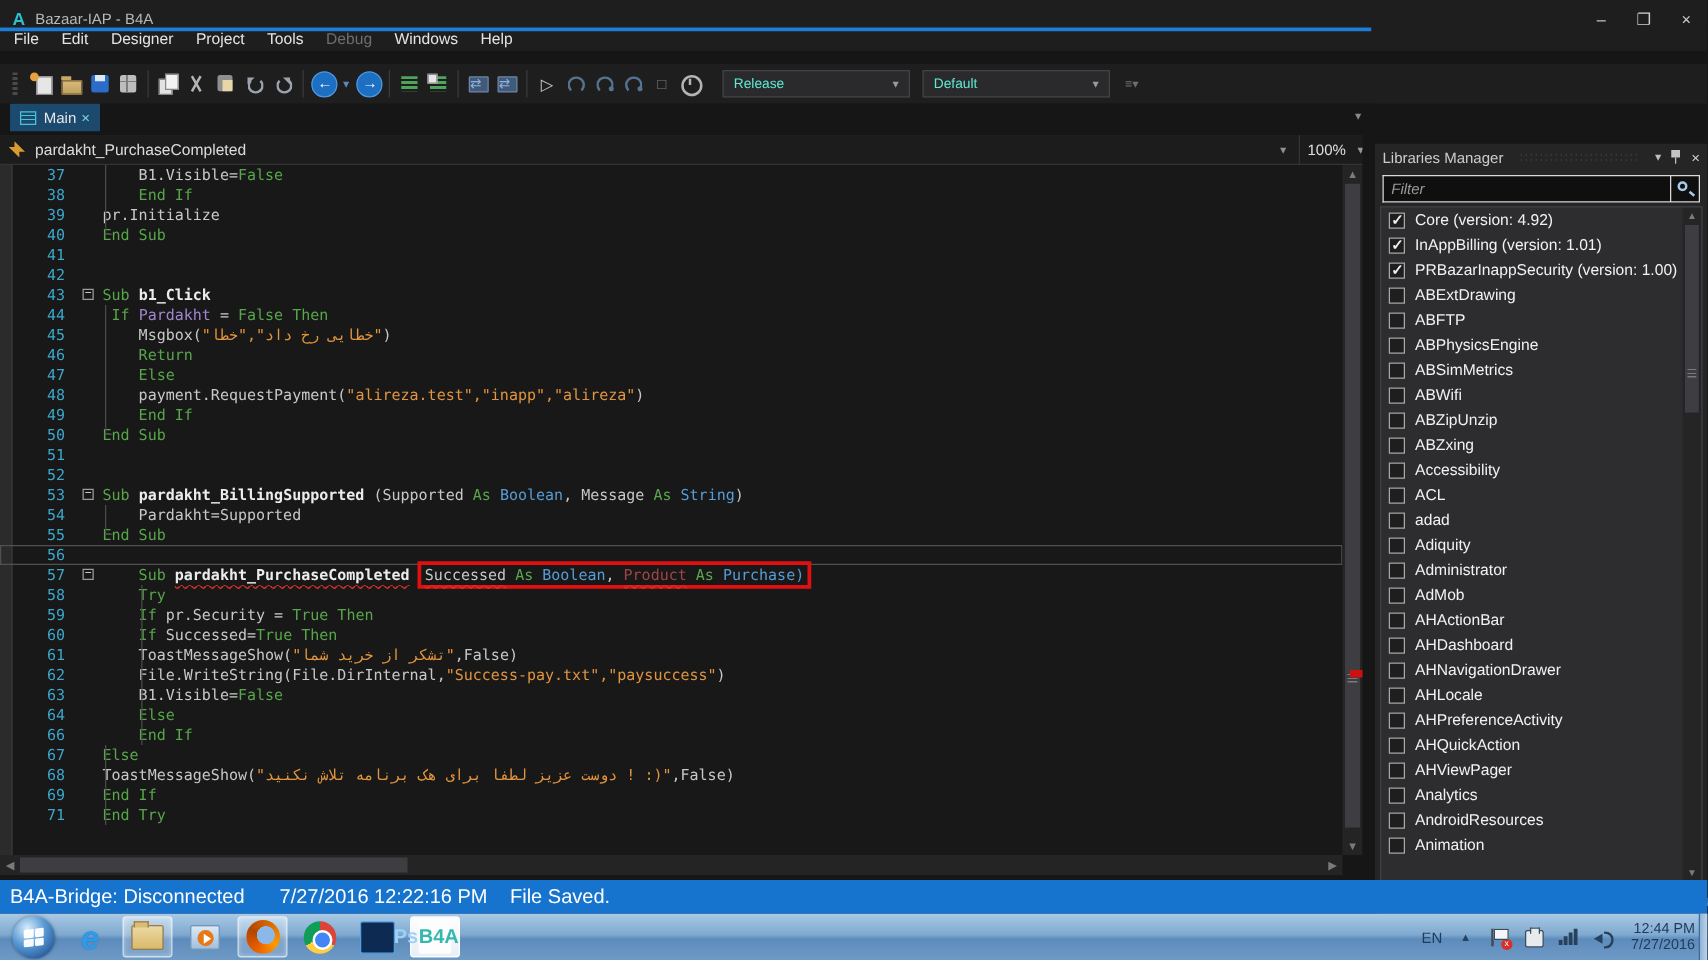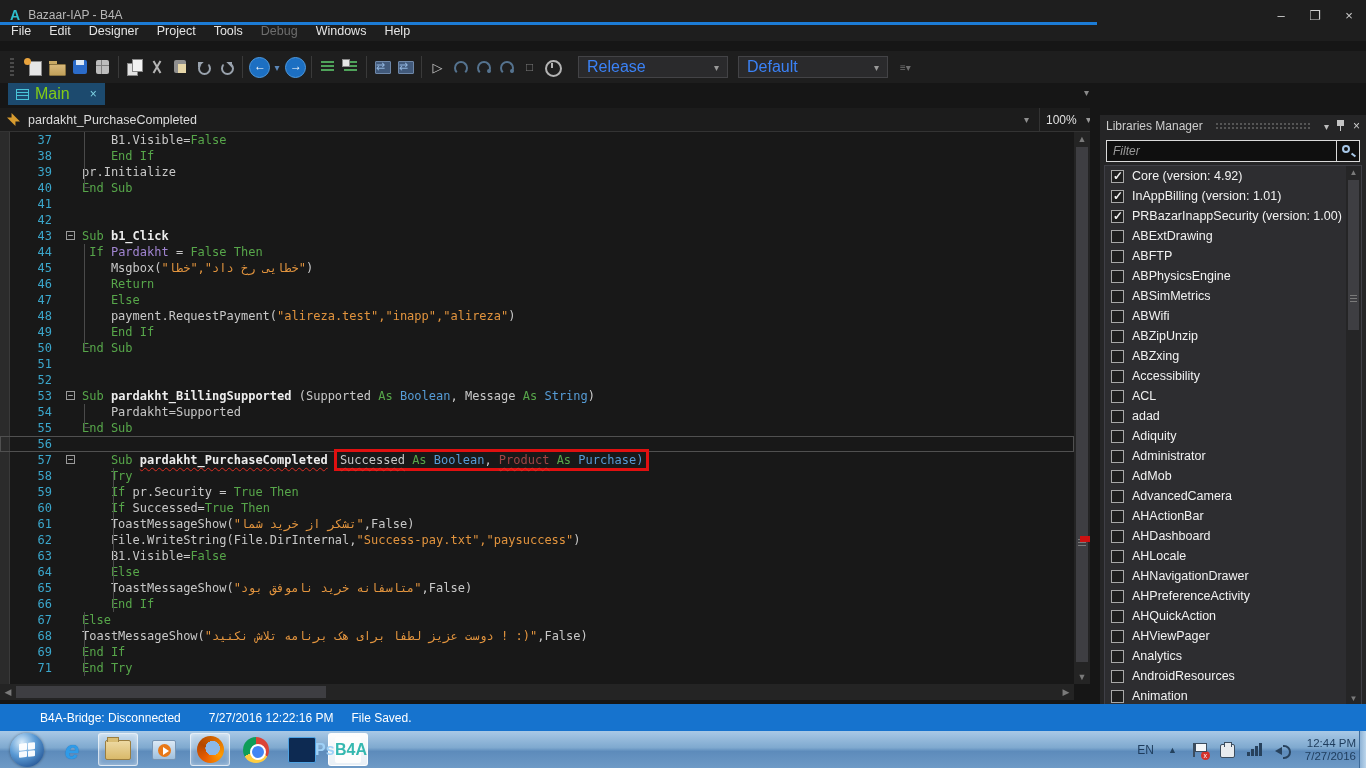--- a/index.html
+++ b/index.html
@@ -57,29 +57,29 @@
   .designer-scripts-icon::before,.visual-designer-icon::before { width:14px; height:11px; background:#41597A; border:1px solid #6E87A8; border-radius:1px; left:4px; top:5px; }
   .designer-scripts-icon::after,.visual-designer-icon::after { content:"⇄"; color:#8FB3DC; font-size:11px; left:5px; top:4px; }
   .run-icon::after { content:"▷"; color:#C8C8C8; font-size:13px; position:static; }
   .debug-resume-icon::before,.debug-step-into-icon::before,.debug-step-over-icon::before { width:10px; height:10px; border:2px solid #55738F; border-radius:50%; border-bottom-color:transparent; left:5px; top:5px; }
   .debug-step-into-icon::after,.debug-step-over-icon::after { width:4px; height:4px; border-radius:50%; background:#55738F; left:15px; top:13px; }
   .stop-icon::after { content:"□"; color:#7E7E7E; font-size:12px; position:static; }
   .compile-timer-icon::before { width:13px; height:13px; border:2px solid #B4B4B4; border-radius:50%; left:4px; top:4px; }
   .compile-timer-icon::after { width:2px; height:5px; background:#B4B4B4; left:10px; top:7px; }
 
   .tb-dropdown { width:150px; height:22px; background:#2A2A2C; border:1px solid #434346; margin-left:10px; display:flex; align-items:center; padding:0 8px; }
-  .tb-dropdown .dd-label { color:#3b82f6; font-size:16px; flex:1; }
+  .tb-dropdown .dd-label { color:#5eead4; font-size:11px; flex:1; }
   .dd-arrow { color:#999; font-size:10px; }
   .tb-overflow { color:#6f6f6f; font-size:10px; margin-left:12px; }
 
   
   .tabrow { position:absolute; left:0; top:83px; width:1097px; height:22px; background:#161616; }
   .doc-tab { position:absolute; left:8px; top:0; height:22px; background:#1C4A6E; display:flex; align-items:center; padding:0 8px; }
   .tab-doc-icon { width:13px; height:11px; border:1px solid #49C4D8; background:linear-gradient(#1C4A6E 2px,#49C4D8 2px 3px,#1C4A6E 3px 5px,#49C4D8 5px 6px,#1C4A6E 6px); margin-right:6px; }
-  .tab-label { color:#84cc16; font-size:16px; margin-right:20px; }
+  .tab-label { color:#e5e5e5; font-size:12px; margin-right:4px; }
   .tab-close { color:#7FD4E4; font-size:12px; }
   .tab-accent { position:absolute; left:0; top:22px; width:1097px; height:3px; background:#1C7CD6; }
   .tab-list-chevron { position:absolute; right:8px; top:4px; color:#8A8A8A; font-size:10px; }
 
   
   .edheader { position:absolute; left:0; top:108px; width:1097px; height:24px; background:#1C1C1C; border-bottom:1px solid #333; display:flex; align-items:center; }
   .member-icon { width:13px; height:13px; margin:0 8px 0 7px; background:#D79B2F; clip-path:polygon(0 35%,35% 35%,35% 0,100% 65%,65% 65%,65% 100%); transform:rotate(180deg); }
   .member-label { color:#DCDCDC; font-size:12.5px; flex:1; }
   .edheader .sel-arrow { color:#8E8E8E; font-size:10px; margin-right:10px; }
   .zoom-box { width:58px; height:24px; border-left:1px solid #333; display:flex; align-items:center; padding:0 6px; }
@@ -156,21 +156,21 @@
   .files-folder-icon::before { content:""; position:absolute; left:0; top:2px; width:14px; height:10px; background:linear-gradient(#D8B87A,#C49F5E); border:1px solid #8a7340; border-radius:1px; }
   .files-folder-icon::after { content:""; position:absolute; left:0; top:0; width:7px; height:3px; background:#C8A964; }
   .modules-icon::before { content:""; position:absolute; left:1px; top:1px; width:13px; height:11px; border:1px solid #B0B0B0; background:linear-gradient(#B0B0B0 3px, transparent 3px), linear-gradient(90deg,#B0B0B0 4px,transparent 4px 5px,transparent); }
   .logs-icon::before { content:""; position:absolute; left:1px; top:1px; width:13px; height:11px; background:repeating-linear-gradient(#C0C0C0 0 2px, transparent 2px 4px); }
   .quick-search-icon::before,.find-references-icon::before { content:""; position:absolute; left:1px; top:1px; width:7px; height:7px; border:2px solid #C8C8C8; border-radius:50%; }
   .quick-search-icon::after,.find-references-icon::after { content:""; position:absolute; left:9px; top:8px; width:5px; height:2px; background:#C8C8C8; transform:rotate(40deg); }
   .find-references-icon::before { border-color:#7FA9D8; }
   .find-references-icon::after { background:#7FA9D8; }
 
   
-  .statusbar { position:absolute; left:0; top:704px; width:1366px; height:27px; background:#1673CE; display:flex; align-items:center; color:#FFFFFF; font-size:12px;padding-left:32px; }
+  .statusbar { position:absolute; left:0; top:704px; width:1366px; height:27px; background:#1673CE; display:flex; align-items:center; color:#FFFFFF; font-size:16px; }
   .sb-bridge { margin-left:8px; }
   .sb-time { margin-left:28px; }
   .sb-msg { margin-left:18px; }
 
   
   .taskbar { position:absolute; left:0; top:731px; width:1366px; height:37px; background:linear-gradient(#A9C9E6,#7FA9CF 45%,#5D8BBB 55%,#6E9AC6); display:flex; align-items:center; }
   .start-orb { width:34px; height:34px; margin:0 8px 0 10px; border-radius:50%; position:relative; background:radial-gradient(circle at 35% 28%, #D9ECFA, #5B9BD5 42%, #2C5F9E 78%, #1D4475); box-shadow:0 0 3px rgba(0,0,0,.4); }
   .start-orb .winflag { position:absolute; left:9px; top:10px; width:16px; height:14px; display:grid; grid-template-columns:1fr 1fr; grid-template-rows:1fr 1fr; gap:1px; transform:skewY(-6deg); }
   .start-orb .winflag i { background:rgba(255,255,255,.95); border-radius:1px; }
   .tbtn { height:33px; min-width:40px; display:flex; align-items:center; justify-content:center; margin-right:6px; border-radius:3px; padding:0 5px; }
@@ -323,21 +323,20 @@
       <div class="line"><span class="guide gpos-b"></span><span class="ln">55</span><span class="foldcol"></span><span class="codetext"><span class="k">End Sub</span></span></div>
       <div class="line current"><span class="ln">56</span><span class="foldcol"></span><span class="codetext"></span></div>
       <div class="line"><span class="ln">57</span><span class="foldcol"><span class="foldbox">−</span></span><span class="codetext"><span class="k">    Sub </span><span class="n u">pardakht_PurchaseCompleted</span><span class="i"> </span><span class="redbox"><span class="i u">Successed</span><span class="k"> As </span><span class="t">Boolean</span><span class="i">, </span><span class="e u">Product</span><span class="k"> As </span><span class="t">Purchase</span><span class="t">)</span></span></span></div>
       <div class="line"><span class="guide gpos-c"></span><span class="ln">58</span><span class="foldcol"></span><span class="codetext"><span class="k">    Try</span></span></div>
       <div class="line"><span class="guide gpos-c"></span><span class="ln">59</span><span class="foldcol"></span><span class="codetext"><span class="k">    If </span><span class="i">pr.Security</span><span class="i"> = </span><span class="k">True</span><span class="k"> Then</span></span></div>
       <div class="line"><span class="guide gpos-c"></span><span class="ln">60</span><span class="foldcol"></span><span class="codetext"><span class="k">    If </span><span class="i">Successed</span><span class="i">=</span><span class="k">True</span><span class="k"> Then</span></span></div>
       <div class="line"><span class="guide gpos-c"></span><span class="ln">61</span><span class="foldcol"></span><span class="codetext"><span class="i">    ToastMessageShow(</span><span class="s">"تشکر از خرید شما"</span><span class="i">,False)</span></span></div>
       <div class="line"><span class="guide gpos-c"></span><span class="ln">62</span><span class="foldcol"></span><span class="codetext"><span class="i">    File.WriteString(File.DirInternal,</span><span class="s">"Success-pay.txt","paysuccess"</span><span class="i">)</span></span></div>
       <div class="line"><span class="guide gpos-c"></span><span class="ln">63</span><span class="foldcol"></span><span class="codetext"><span class="i">    B1.Visible=</span><span class="k">False</span></span></div>
       <div class="line"><span class="guide gpos-c"></span><span class="ln">64</span><span class="foldcol"></span><span class="codetext"><span class="k">    Else</span></span></div>
-      <div class="line"><span class="guide gpos-c"></span><span class="ln">65</span><span class="foldcol"></span><span class="codetext"><span class="i">    ToastMessageShow(</span><span class="s">"متاسفانه خرید ناموفق بود"</span><span class="i">,False)</span></span></div>
       <div class="line"><span class="guide gpos-c"></span><span class="ln">66</span><span class="foldcol"></span><span class="codetext"><span class="k">    End If</span></span></div>
       <div class="line"><span class="guide gpos-a"></span><span class="ln">67</span><span class="foldcol"></span><span class="codetext"><span class="k">Else</span></span></div>
       <div class="line"><span class="guide gpos-a"></span><span class="ln">68</span><span class="foldcol"></span><span class="codetext"><span class="i">ToastMessageShow(</span><span class="s">"دوست عزیز لطفا برای هک برنامه تلاش نکنید ! :)"</span><span class="i">,False)</span></span></div>
       <div class="line"><span class="guide gpos-a"></span><span class="ln">69</span><span class="foldcol"></span><span class="codetext"><span class="k">End If</span></span></div>
       <div class="line"><span class="guide gpos-a"></span><span class="ln">71</span><span class="foldcol"></span><span class="codetext"><span class="k">End Try</span></span></div>
     </div>
 </div>
 <div class="vscroll">
   <span class="arr up">▲</span>
   <div class="vthumb">
@@ -428,37 +427,33 @@
         <div class="librow">
           <span class="cb"></span>
           <span class="liblabel">Administrator</span>
         </div>
         <div class="librow">
           <span class="cb"></span>
           <span class="liblabel">AdMob</span>
         </div>
         <div class="librow">
           <span class="cb"></span>
-          <span class="liblabel">AdvancedCamera</span>
-        </div>
-        <div class="librow">
-          <span class="cb"></span>
           <span class="liblabel">AHActionBar</span>
         </div>
         <div class="librow">
           <span class="cb"></span>
           <span class="liblabel">AHDashboard</span>
         </div>
         <div class="librow">
           <span class="cb"></span>
+          <span class="liblabel">AHNavigationDrawer</span>
+        </div>
+        <div class="librow">
+          <span class="cb"></span>
           <span class="liblabel">AHLocale</span>
-        </div>
-        <div class="librow">
-          <span class="cb"></span>
-          <span class="liblabel">AHNavigationDrawer</span>
         </div>
         <div class="librow">
           <span class="cb"></span>
           <span class="liblabel">AHPreferenceActivity</span>
         </div>
         <div class="librow">
           <span class="cb"></span>
           <span class="liblabel">AHQuickAction</span>
         </div>
         <div class="librow">

